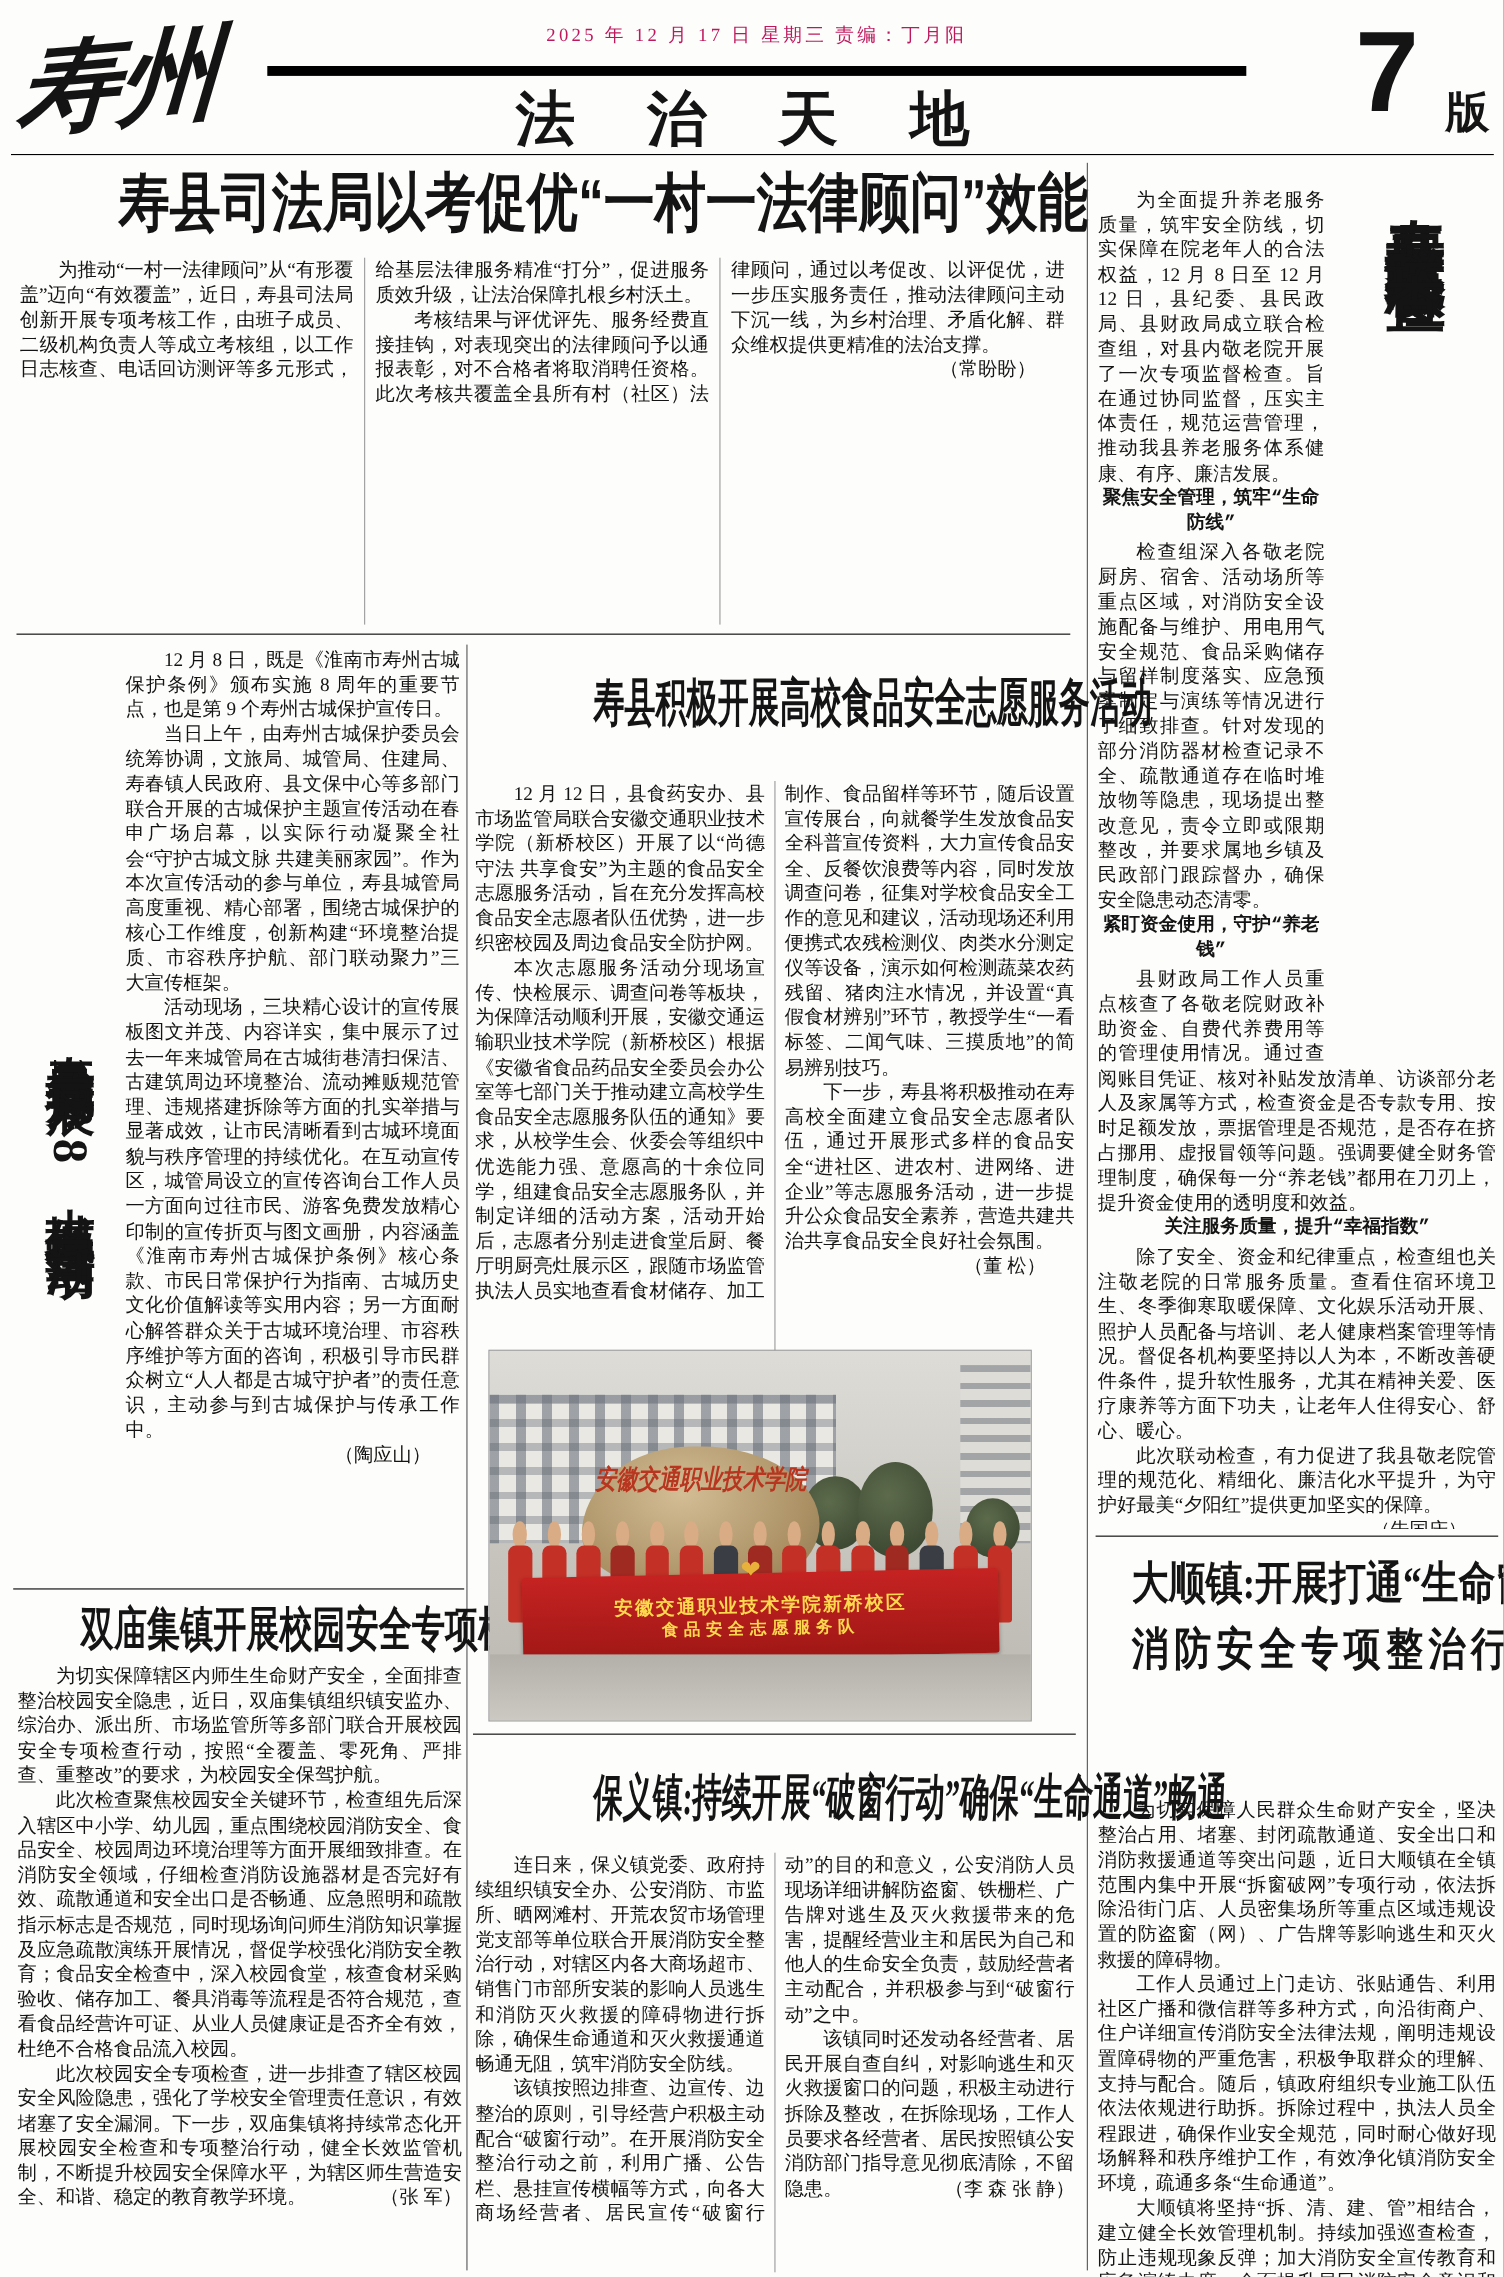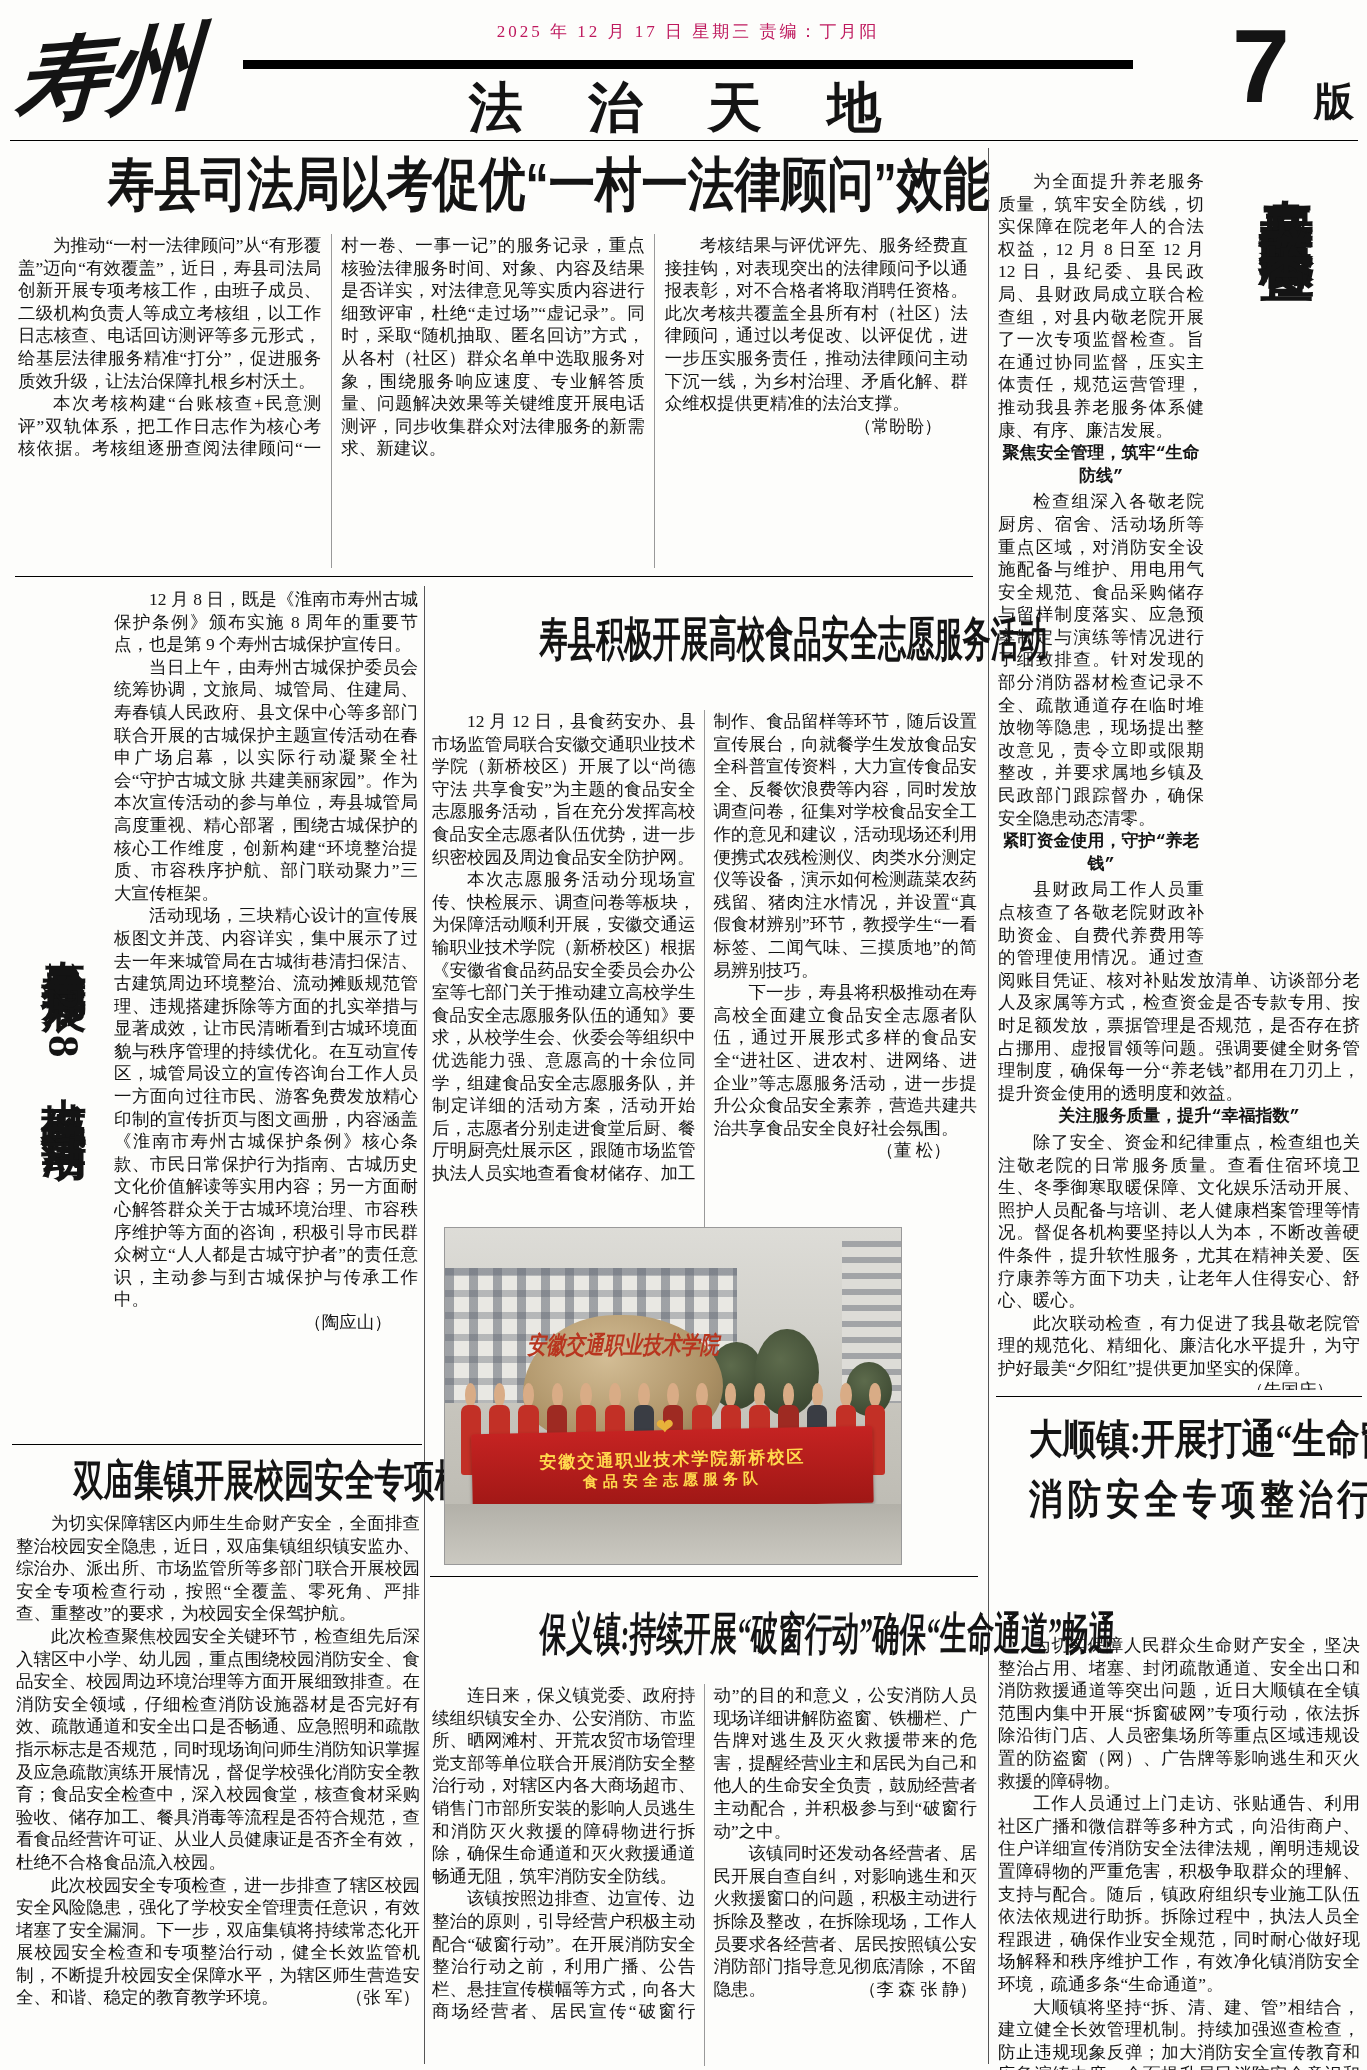--- a/index.html
+++ b/index.html
@@ -61,21 +61,21 @@
               text-align:left;}
   .nursing p:first-of-type{margin-top:20px;}
   .ds-title1{position:absolute;top:1412px;left:996px;width:366px;text-align:center;
              font-size:41px;font-weight:900;white-space:nowrap;
              transform:scaleX(0.82);transform-origin:center;}
   .ds-title2{position:absolute;top:1472px;left:996px;width:366px;text-align:center;
              font-size:41px;font-weight:900;white-space:nowrap;letter-spacing:6px;
              transform:scaleX(0.82);transform-origin:center;}
   .ds-body{position:absolute;top:1634px;left:998px;width:362px;height:506px;overflow:hidden;}
   
-  .photo{position:absolute;top:1228px;left:445px;width:456px;height:336px;overflow:hidden;
+  .photo{position:absolute;top:1228px;left:445px;width:492px;height:336px;overflow:hidden;
          background:linear-gradient(180deg,#dddcd7 0%,#d2d1cb 30%,#c6c4bc 55%,#bab8b0 100%);
          outline:1px solid #999;}
   .ph-building{position:absolute;left:0;top:12%;width:64%;height:40%;background:#e9e8e3;
         background-image:
           linear-gradient(180deg,rgba(120,125,135,.45) 0 6%,transparent 6%),
           repeating-linear-gradient(90deg,rgba(85,92,104,.5) 0 9px,transparent 9px 24px),
           repeating-linear-gradient(180deg,rgba(85,92,104,.35) 0 7px,transparent 7px 22px);}
   .ph-building2{position:absolute;right:0;top:4%;width:13%;height:48%;background:#dddcd7;
         background-image:repeating-linear-gradient(180deg,rgba(90,96,108,.45) 0 6px,transparent 6px 16px);}
   .ph-tree{position:absolute;border-radius:50%;background:radial-gradient(circle at 40% 35%,#5d6b4c,#3e4a33 75%);}
@@ -114,21 +114,20 @@
   <div class="logo">寿州</div>
   <div class="thickrule"></div>
   <div class="masthead">法 治 天 地</div>
   <div class="pagenum">7</div>
   <div class="pagelabel">版</div>
   <div class="hrule" style="top:140px;left:10px;width:1348px;"></div>
 
   <div class="a1-head">寿县司法局以考促优“一村一法律顾问”效能</div>
   <div class="a1-body body">
       <p>为推动“一村一法律顾问”从“有形覆盖”迈向“有效覆盖”，近日，寿县司法局创新开展专项考核工作，由班子成员、二级机构负责人等成立考核组，以工作日志核查、电话回访测评等多元形式，给基层法律服务精准“打分”，促进服务质效升级，让法治保障扎根乡村沃土。</p>
-      <p>本次考核构建“台账核查+民意测评”双轨体系，把工作日志作为核心考核依据。考核组逐册查阅法律顾问“一村一卷、一事一记”的服务记录，重点核验法律服务时间、对象、内容及结果是否详实，对法律意见等实质内容进行细致评审，杜绝“走过场”“虚记录”。同时，采取“随机抽取、匿名回访”方式，从各村（社区）群众名单中选取服务对象，围绕服务响应速度、专业解答质量、问题解决效果等关键维度开展电话测评，同步收集群众对法律服务的新需求、新建议。</p>
       <p>考核结果与评优评先、服务经费直接挂钩，对表现突出的法律顾问予以通报表彰，对不合格者将取消聘任资格。此次考核共覆盖全县所有村（社区）法律顾问，通过以考促改、以评促优，进一步压实服务责任，推动法律顾问主动下沉一线，为乡村治理、矛盾化解、群众维权提供更精准的法治支撑。</p>
       <p class="sigline">（常盼盼）</p>
     </div>
   <div class="hrule" style="top:576px;left:15px;width:958px;"></div>
 
   <div class="vrule" style="left:424px;top:586px;height:1478px;"></div>
   <div class="vrule" style="left:988px;top:148px;height:1916px;"></div>
 
   <div class="cg-vtitle">寿县城管局开展12·8古城保护宣传日活动</div>
   <div class="cg-body body">

